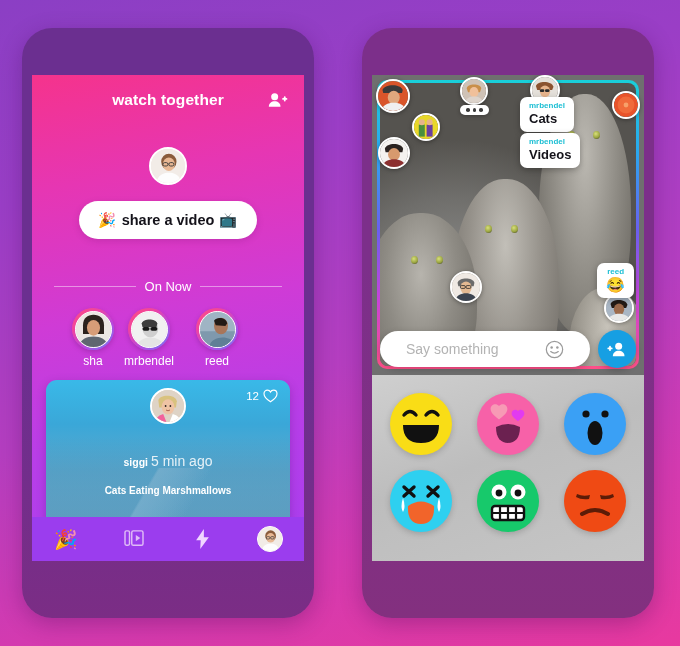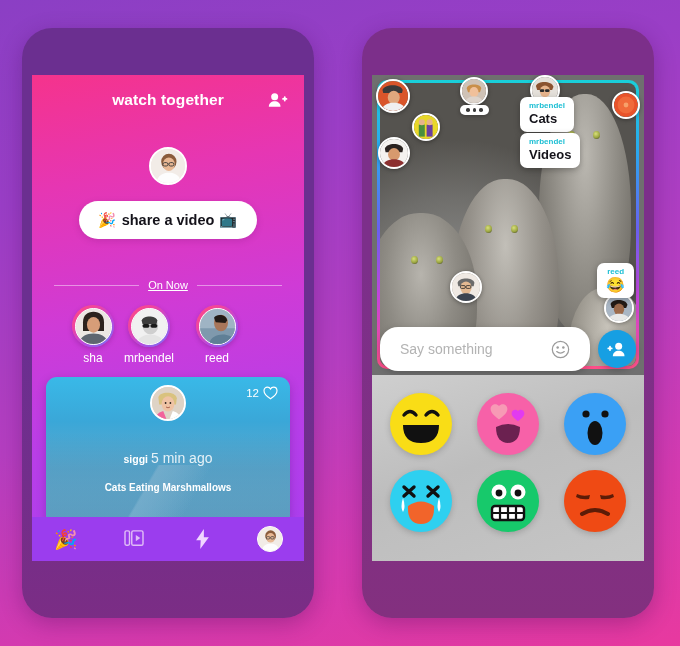--- a/index.html
+++ b/index.html
@@ -49,21 +49,21 @@
     background: #fff; border-radius: 19px; display: flex;
     align-items: center; justify-content: center; gap: 5px;
     box-shadow: 0 2px 7px rgba(90,10,90,.18);
     font-size: 14.5px; font-weight: bold; color: #14121a; cursor: pointer;
   }
   .on-now-row {
     display: flex; align-items: center; gap: 9px;
     margin: 40px 22px 0;
   }
   .on-now-row .rule { flex: 1; height: 1px; background: rgba(255,255,255,.45); }
-  .on-now-row .lbl { color: #fff; font-size: 11px; text-decoration: underline; }
+  .on-now-row .lbl { color: #fff; font-size: 13px; }
 
   .avatars { display: flex; margin: 14px 0 0 0; padding-left: 34px; gap: 2px; align-items: flex-start;}
   .av-item { width: 54px; text-align: center; }
   .av-item.gap { margin-left: 12px; }
   .av-ring {
     width: 42px; height: 42px; border-radius: 50%; margin: 0 auto;
     background: linear-gradient(140deg,#ff4e7e 0%, #f0449f 30%, #b44ae0 65%, #6a7ef5 100%);
     padding: 2.5px; box-shadow: 0 2px 5px rgba(70,10,80,.25);
   }
   .av-inner { width: 100%; height: 100%; border-radius: 50%; overflow: hidden; background:#ddd; border: 1.5px solid #fff;}
@@ -159,22 +159,22 @@
   }
   .chat-user { font-size: 8px; color: #1dbfd4; font-weight: bold; line-height: 1.2; }
   .chat-text { font-size: 13px; color: #14131a; font-weight: bold; line-height: 1.25; }
   .chat-emoji { font-size: 15px; line-height: 1.1; }
 
   .say-row {
     position: absolute; left: 0; right: 0; bottom: 0; height: 52px;
     display: flex; align-items: center; padding: 0 8px; gap: 8px;
   }
   .say-input {
-    flex: 1; height: 44px; background: #fff; border-radius: 18px;
-    display: flex; align-items: center; padding: 0 20px;
+    flex: 1; height: 36px; background: #fff; border-radius: 18px;
+    display: flex; align-items: center; padding: 0 26px;
     box-shadow: 0 2px 7px rgba(0,0,0,.2); justify-content: space-between;
   }
   .say-ph { color: #b3b3b3; font-size: 14px; }
   .say-add {
     width: 38px; height: 38px; border-radius: 50%; background: #169fe3;
     display:flex; align-items:center; justify-content:center;
     box-shadow: 0 2px 7px rgba(0,0,0,.25); cursor:pointer;
   }
 
   .reactions {

